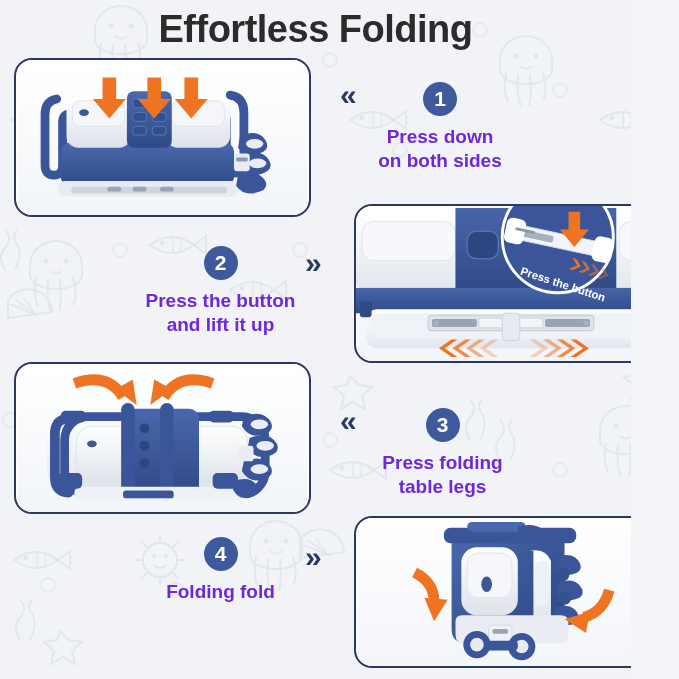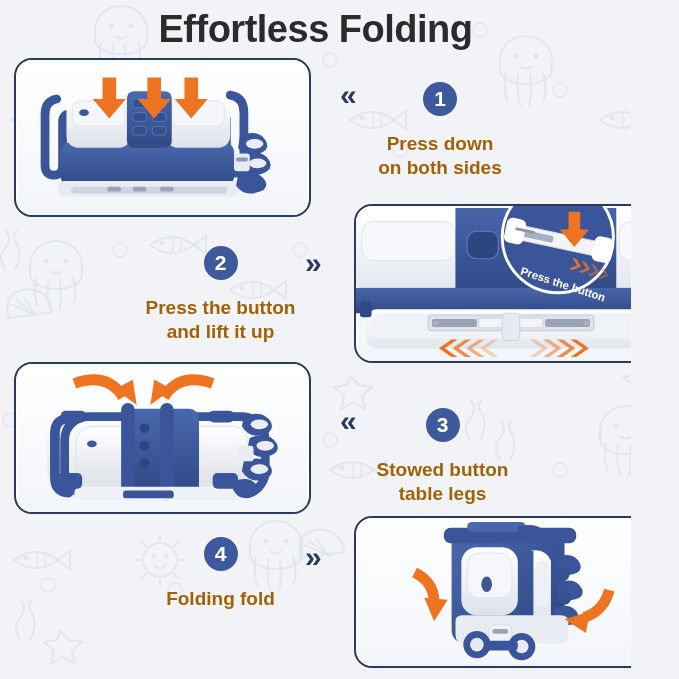--- a/index.html
+++ b/index.html
@@ -43,23 +43,23 @@
   .step-num{
     width:34px;height:34px;border-radius:50%;
     background:#3e5a9c;
     color:#ffffff;
     font-size:21px;font-weight:bold;
     line-height:34px;text-align:center;
     margin:0 auto;
     display:block;
   }
   .step-text{
-    margin-top:16px;
+    margin-top:9px;
     font-size:19px;font-weight:bold;
-    color:#a16207;
+    color:#6d28d9;
     line-height:1.25;
     white-space:pre-line;
   }
   .chev{
     position:absolute;
     color:#2b3a5e;
     font-size:30px;
     font-weight:bold;
     line-height:1;
   }
@@ -399,21 +399,21 @@
           <path d="M100,26 l22,16 l-4,-26 z" fill="#ef7421"></path>
           <path d="M200,20 q-34,-12 -50,14" fill="none" stroke="#ef7421" stroke-width="11" stroke-linecap="butt"></path>
           <path d="M158,26 l-22,16 l4,-26 z" fill="#ef7421"></path>
         </g>
       </svg>
     </div>
   </div>
 
   <div class="step" style="left:340px;top:408px;width:205px;">
     <div class="step-num">3</div>
-    <div class="step-text">Stowed button
+    <div class="step-text">Press folding
 table legs</div>
   </div>
   <div class="chev" style="left:340px;top:406px;">«</div>
 
   <div class="panel" style="left:354px;top:516px;width:314px;height:152px;">
     <div class="panel-inner">
       <svg viewBox="0 0 314 152" xmlns="http://www.w3.org/2000/svg">
         <defs>
           <linearGradient id="p4bg" x1="0" y1="0" x2="0" y2="1">
             <stop offset="0%" stop-color="#ffffff"></stop>

